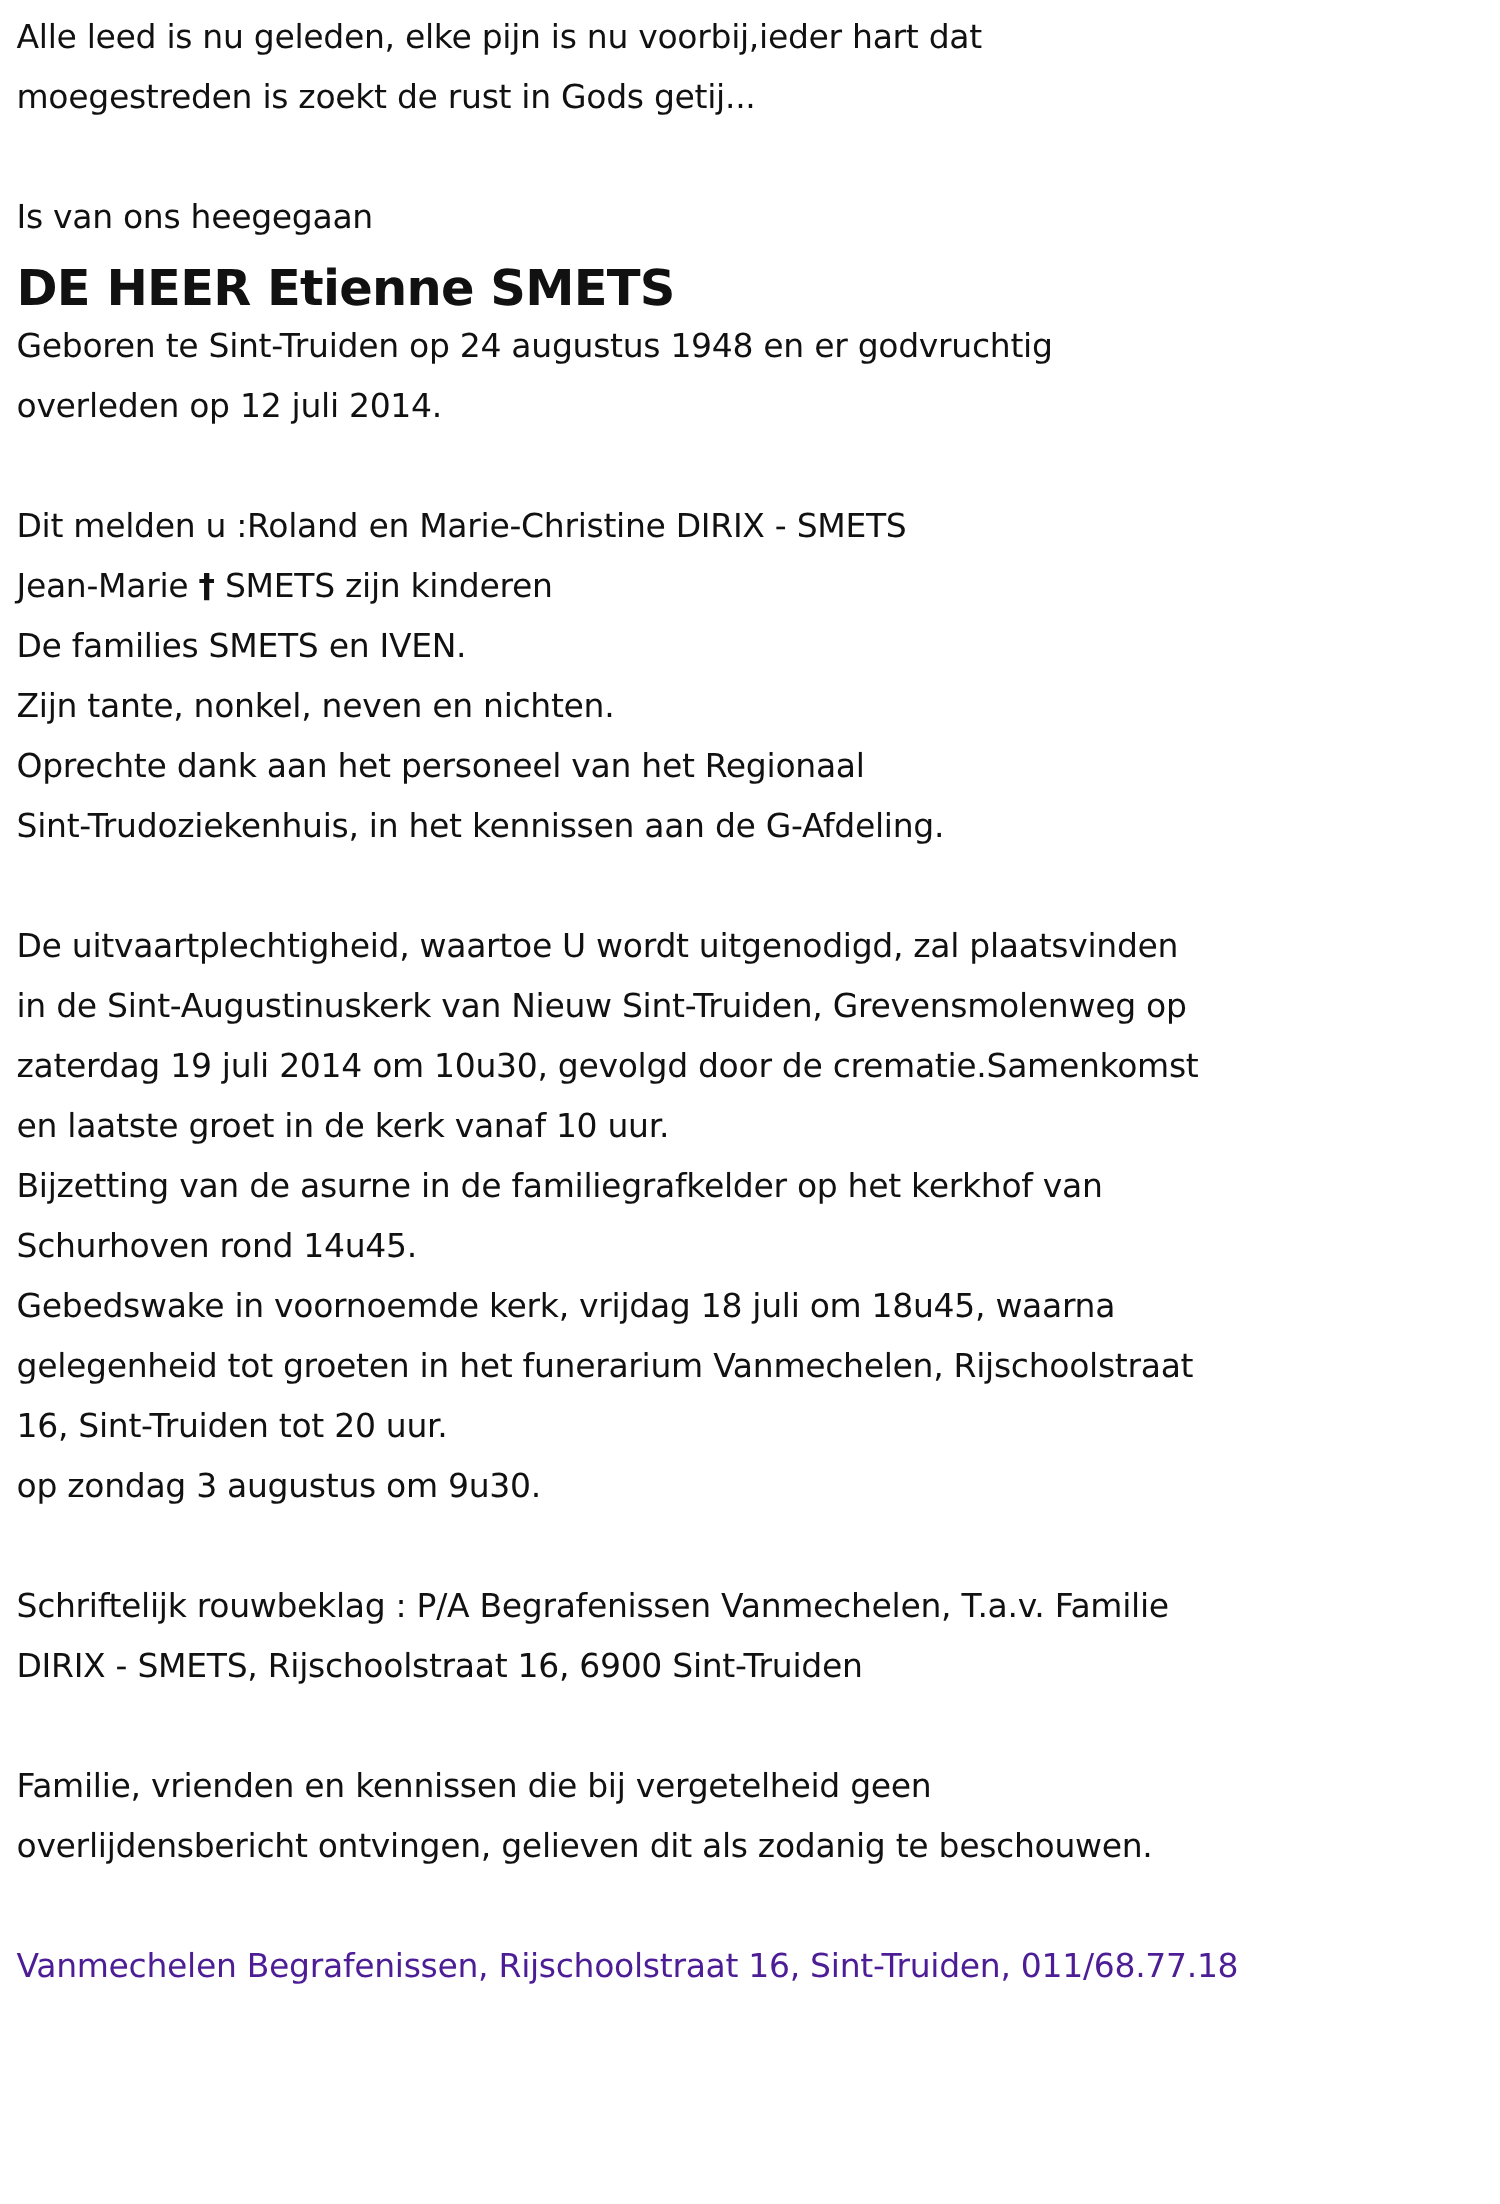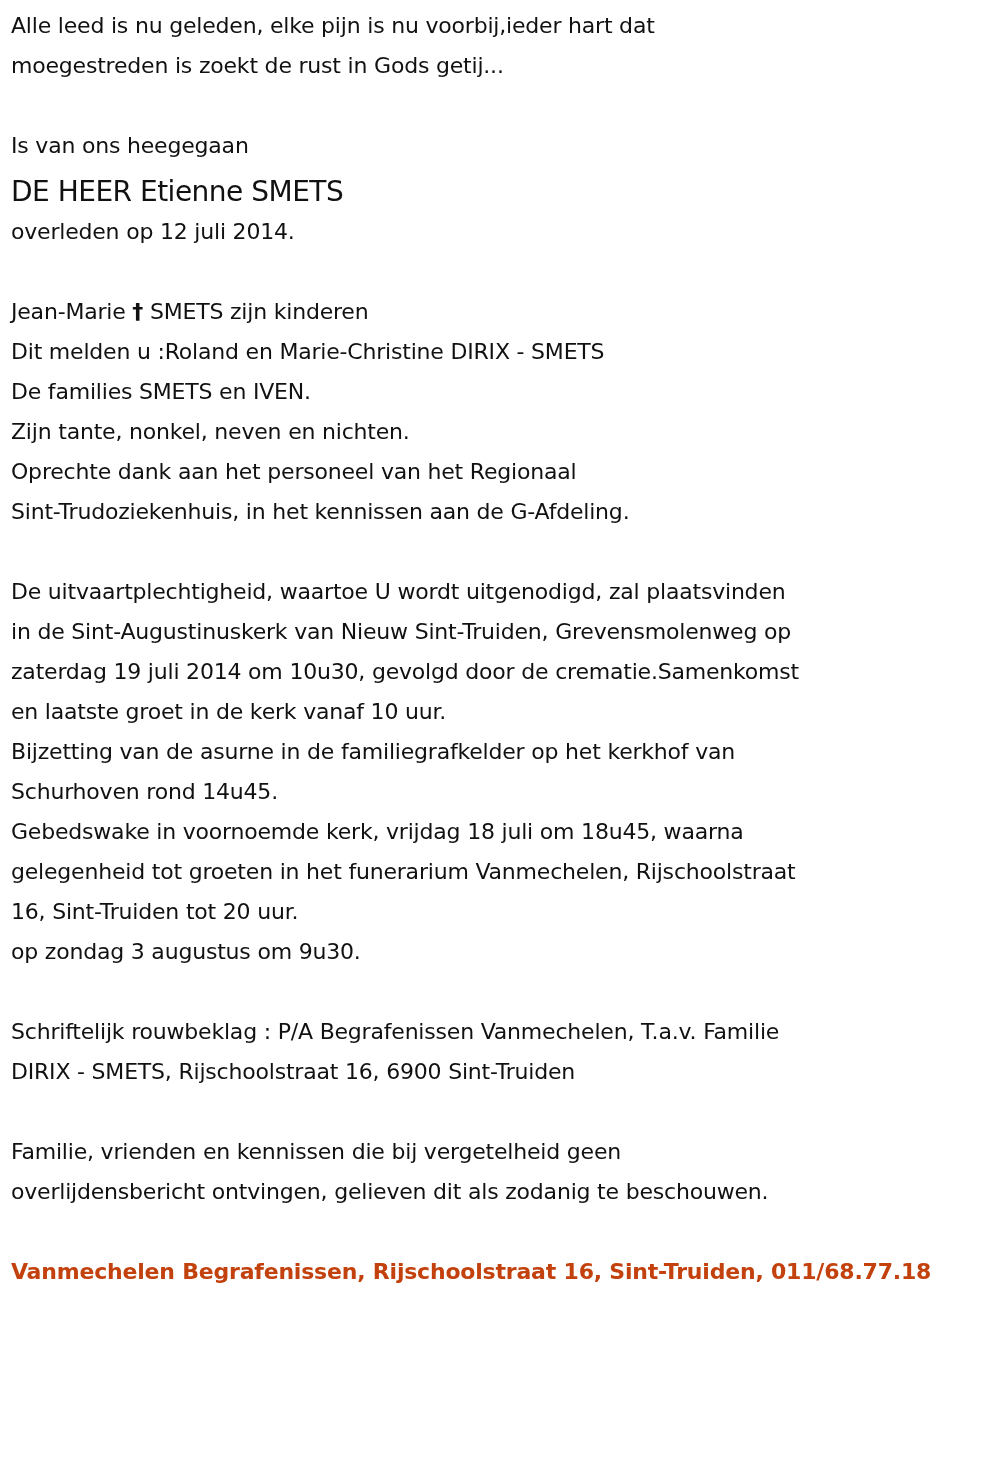--- a/index.html
+++ b/index.html
@@ -11,57 +11,58 @@
   .page { padding: 6px 0 0 11px; }
   .line {
     font-size: 22px;
     line-height: 40px;
     height: 40px;
     white-space: nowrap;
     letter-spacing: -0.2px;
   }
   .blank { height: 40px; }
   .title {
-    font-size: 28px;
-    font-weight: normal;
+    font-size: 33px;
+    font-weight: bold;
     line-height: 40px;
     height: 40px;
     margin-top: 6px;
     letter-spacing: -0.5px;
     white-space: nowrap;
   }
   .cross { font-weight: bold; }
-  .footer .line { color: #c2410c; font-weight: bold; }
+  .footer .line { color: #4c1d95; }
   .footer { margin-top: 0; }
 </style>
 </head>
 <body>
 
 <div class="page">
 
   <div>
     <div class="line">Alle leed is nu geleden, elke pijn is nu voorbij,ieder hart dat</div>
     <div class="line">moegestreden is zoekt de rust in Gods getij...</div>
   </div>
 
   <div class="blank"></div>
 
   <div class="line">Is van ons heegegaan</div>
 
   <div class="title">DE HEER Etienne SMETS</div>
 
   <div>
+    <div class="line">Geboren te Sint-Truiden op 24 augustus 1948 en er godvruchtig</div>
     <div class="line">overleden op 12 juli 2014.</div>
   </div>
 
   <div class="blank"></div>
 
   <div>
+    <div class="line">Dit melden u :Roland en Marie-Christine DIRIX - SMETS</div>
     <div class="line"><span>Jean-Marie </span><span class="cross">†</span><span> SMETS zijn kinderen</span></div>
-    <div class="line">Dit melden u :Roland en Marie-Christine DIRIX - SMETS</div>
     <div class="line">De families SMETS en IVEN.</div>
     <div class="line">Zijn tante, nonkel, neven en nichten.</div>
     <div class="line">Oprechte dank aan het personeel van het Regionaal</div>
     <div class="line">Sint-Trudoziekenhuis, in het kennissen aan de G-Afdeling.</div>
   </div>
 
   <div class="blank"></div>
 
   <div>
     <div class="line">De uitvaartplechtigheid, waartoe U wordt uitgenodigd, zal plaatsvinden</div>

